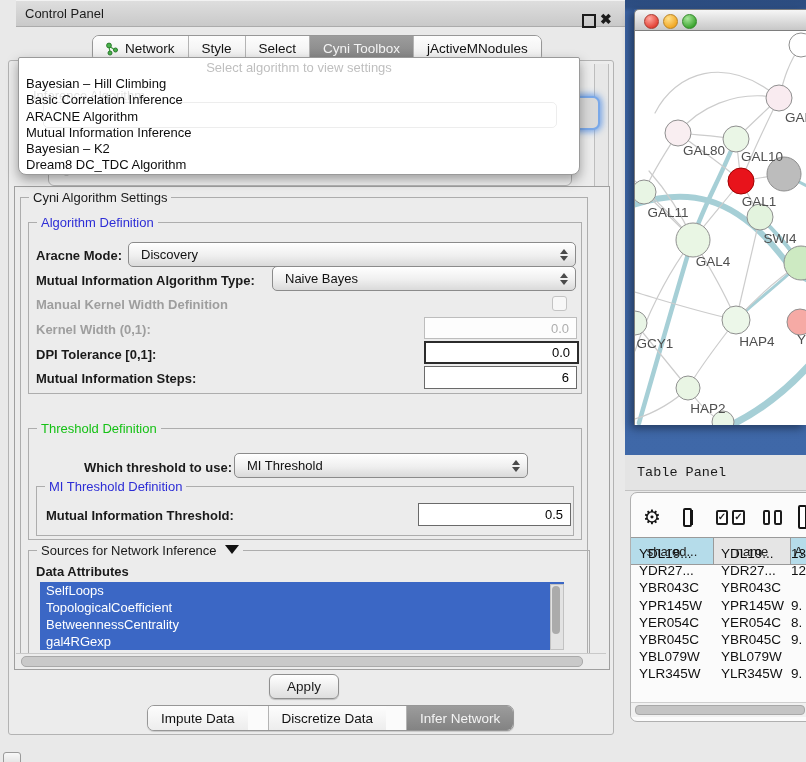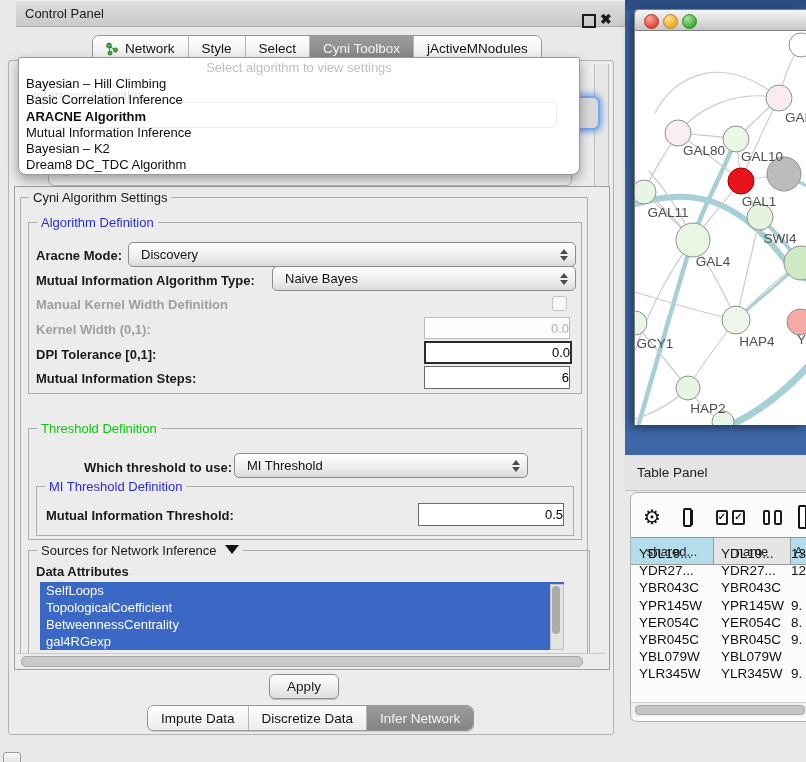--- a/index.html
+++ b/index.html
@@ -42,21 +42,21 @@
   .lbl{font-weight:bold;font-size:13px;white-space:nowrap;}
   .lbl.dis{color:#9e9e9e;}
 
   .combo{background:linear-gradient(#ffffff,#efefef 55%,#dadada);border:1px solid #8b8b8b;
     border-radius:5px;display:flex;align-items:center;box-shadow:inset 0 1px 0 #fff;}
   .combo .cv{flex:1;padding-left:12px;font-size:13px;color:#111;white-space:nowrap;overflow:hidden;}
   .stepper{width:18px;display:flex;flex-direction:column;align-items:center;gap:2px;margin-right:2px;}
   .tri-up{width:0;height:0;border-left:4px solid transparent;border-right:4px solid transparent;border-bottom:5px solid #4a4a4a;}
   .tri-dn{width:0;height:0;border-left:4px solid transparent;border-right:4px solid transparent;border-top:5px solid #4a4a4a;}
 
-  .tfield{font-size:13px;text-align:right;display:flex;align-items:center;
+  .tfield{font-size:13px;text-align:right;padding-right:7px;display:flex;align-items:center;
     justify-content:flex-end;background:#fff;}
   .cb{width:13px;height:13px;border:1px solid #c3c3c3;border-radius:3px;background:#f7f7f7;}
 
   .tri-right{display:inline-block;width:0;height:0;border-top:6px solid transparent;
     border-bottom:6px solid transparent;border-left:9px solid #111;margin-left:10px;vertical-align:-2px;}
   .tri-down{display:inline-block;width:0;height:0;border-left:7px solid transparent;
     border-right:7px solid transparent;border-top:9px solid #111;margin-left:8px;vertical-align:1px;}
 
   .attr-list{left:40px;top:582px;width:524px;height:68px;background:#fff;overflow:hidden;}
   .attr-item{height:17px;line-height:17px;padding-left:6px;color:#fff;font-size:13px;}
@@ -65,21 +65,21 @@
 
   .apply-btn{left:269px;top:674px;width:68px;height:23px;border:1px solid #8f8f8f;border-radius:6px;
     background:linear-gradient(#ffffff,#dedede);display:flex;align-items:center;justify-content:center;
     font-size:13.5px;box-shadow:0 1px 1px rgba(0,0,0,.2);}
 
   
   .popup{left:18px;top:57px;width:560px;height:116px;background:#fff;border:1px solid #9a9a9a;
     border-radius:2px 2px 8px 8px;box-shadow:0 5px 12px rgba(0,0,0,.35);z-index:60;}
   .popup-ph{height:16px;text-align:center;color:#bfbfbf;font-size:13px;padding-top:2px;}
   .popup-item{height:16.3px;line-height:16.3px;padding-left:7px;font-size:13px;color:#0d0d0d;white-space:nowrap;}
-  .popup-item.bold{font-weight:bold;}
+  .popup-item.bold{font-weight:normal;}
   .ghost-label{left:14px;top:30px;font-size:13px;color:#000;opacity:.12;}
   .ghost-box{left:24px;top:44px;width:512px;height:24px;border:1px solid #000;border-radius:5px;opacity:.07;}
   .bg-combo{left:48px;top:150px;width:522px;height:34px;border:1px solid #b5b5b5;border-radius:6px;
     background:#f3f3f3;z-index:10;display:flex;align-items:center;}
   .bg-combo span{margin-left:14px;color:#c6c6c6;font-size:13px;}
   .focus-combo{left:544px;top:96px;width:52px;height:30px;border:2px solid #7aa8e8;border-radius:7px;
     background:#d9d9d9;box-shadow:0 0 6px 2px rgba(96,150,228,.85);z-index:12;}
 
   
   .blue-area{left:625px;top:0;width:181px;height:455px;
@@ -88,21 +88,21 @@
   .netwin{left:634px;top:9px;width:172px;height:416px;box-shadow:-3px 3px 9px rgba(0,0,0,.45);}
   .nw-titlebar{left:0;top:0;width:172px;height:22px;background:linear-gradient(#f6f6f6,#c7c7c7);
     border:1px solid #7e7e7e;border-right:none;border-radius:5px 0 0 0;box-sizing:border-box;}
   .tl{position:absolute;top:4px;width:13px;height:13px;border-radius:50%;}
   .tl.red{left:9px;background:radial-gradient(circle at 35% 28%,#ffa79e,#e23f33 75%);border:1px solid #a93a30;}
   .tl.yel{left:28px;background:radial-gradient(circle at 35% 28%,#ffe08a,#f0a623 75%);border:1px solid #bb8424;}
   .tl.grn{left:47px;background:radial-gradient(circle at 35% 28%,#a8e79b,#3aa32e 75%);border:1px solid #338a2b;}
   .nw-content{left:0;top:22px;width:172px;height:394px;background:#fff;border-left:1px solid #7e7e7e;box-sizing:border-box;}
 
   .tp-strip{left:625px;top:455px;width:181px;height:35px;background:#e4e4e4;
-    border-bottom:1px solid #c2c2c2;display:flex;align-items:center;}
+    border-bottom:1px solid #c2c2c2;display:flex;align-items:center;font-family:Liberation Mono, monospace;}
   .tp-strip span{margin-left:12px;font-size:13.5px;color:#1c1c1c;}
   .table-box{left:630px;top:492px;width:176px;height:228px;background:#fbfbfb;
     border:1px solid #b0b0b0;border-radius:7px 0 0 7px;overflow:hidden;}
   .ttoolbar{position:absolute;left:0;top:6px;width:176px;height:36px;display:flex;align-items:center;}
   .gear{margin-left:12px;font-size:20px;color:#141414;line-height:20px;}
   .colsico{margin-left:22px;width:15px;height:15px;border:2px solid #141414;border-radius:2px;position:relative;}
   .colsico:before{content:"";position:absolute;left:6px;top:0;width:2px;height:15px;background:#141414;}
   .tcb{width:11px;height:11px;border:2px solid #1d1d1d;border-radius:2px;font-size:10px;font-weight:bold;
     line-height:10px;text-align:center;color:#1d1d1d;background:#fff;}
   .docico{margin-left:16px;width:16px;height:20px;border:2px solid #141414;border-radius:2px;background:#fff;}
@@ -254,21 +254,21 @@
   <div class="abs attr-vtrack"></div>
   <div class="abs attr-vthumb"></div>
 
   <div class="abs htrack"></div>
   <div class="abs hthumb"></div>
 
   <div class="abs apply-btn">
     <span>Apply</span>
   </div>
 
-  <div class="abs segbar" style="left:147px;top:705px;height:24px;">
+  <div class="abs segbar" style="left:147px;top:705px;height:24px;gap:20px;">
       <div class="seg">
         <span>Impute Data</span>
       </div>
       <div class="seg">
         <span>Discretize Data</span>
       </div>
       <div class="seg sel">
         <span>Infer Network</span>
       </div>
     </div>

